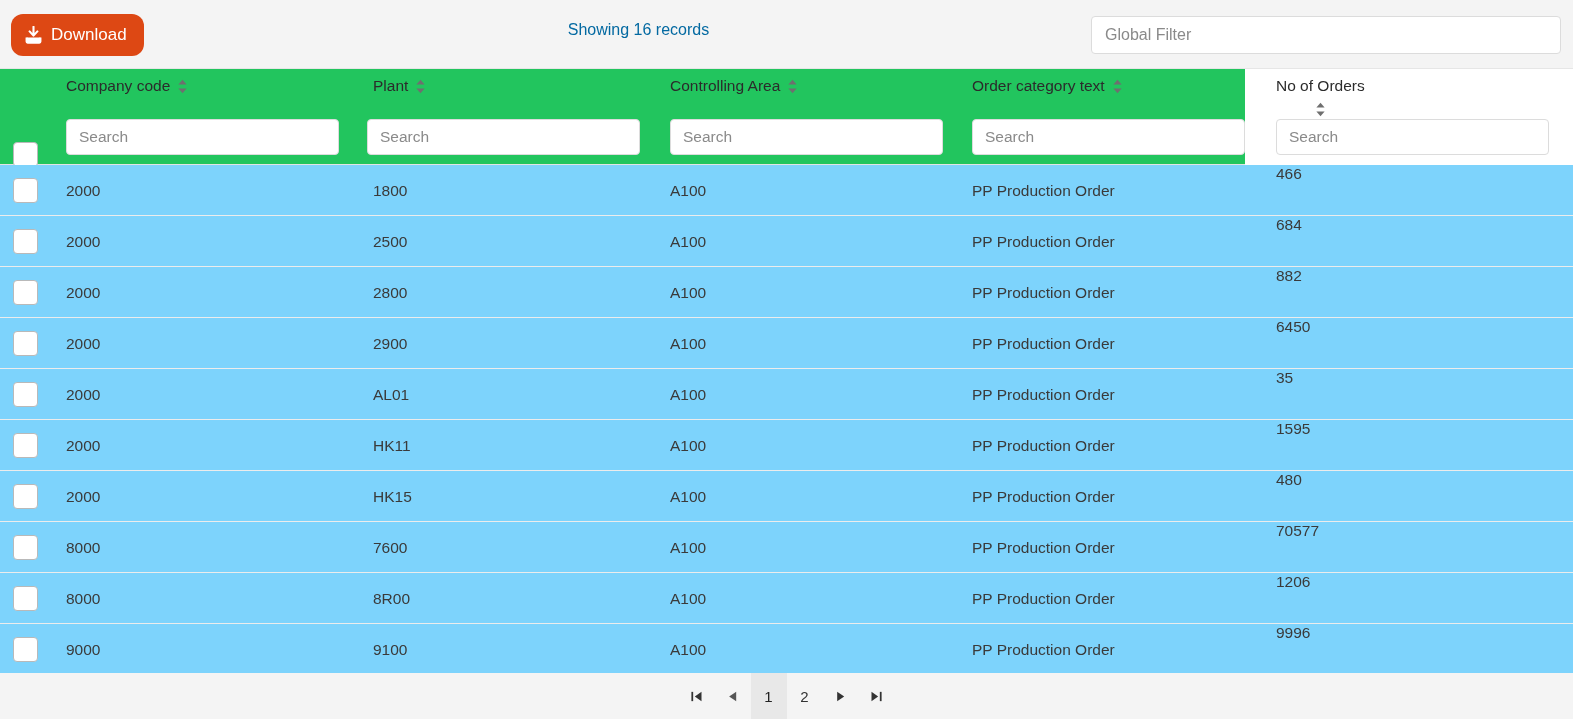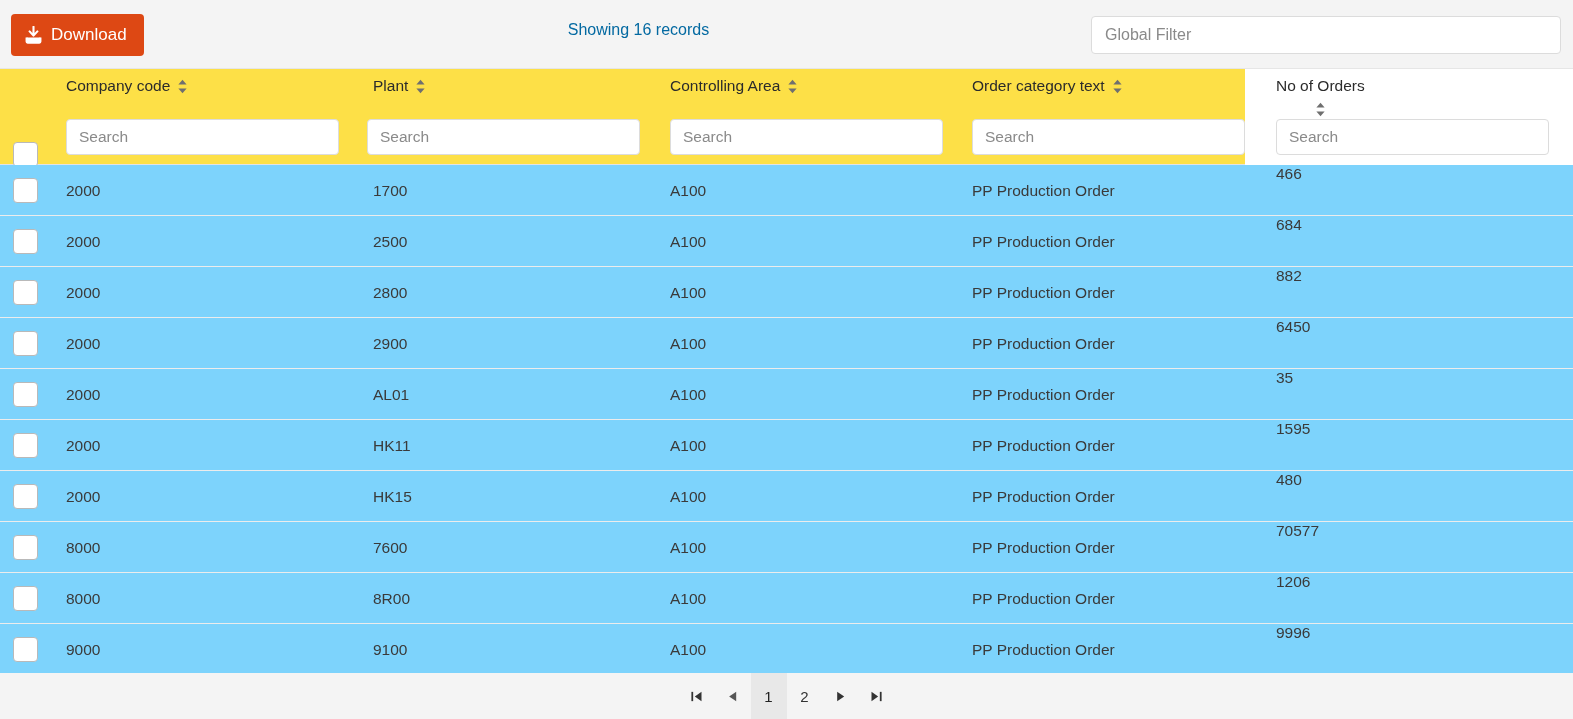--- a/index.html
+++ b/index.html
@@ -35,21 +35,21 @@
     position: absolute;
     left: 11px;
     top: 14px;
     height: 42px;
     padding: 0 17px 0 14px;
     display: flex;
     align-items: center;
     gap: 9px;
     background: #dd4814;
     border: none;
-    border-radius: 4px;
+    border-radius: 12px;
     color: #ffffff;
     font-size: 17px;
     font-family: "Liberation Sans", sans-serif;
     cursor: pointer;
     white-space: nowrap;
   }
   .download-btn .dl-icon {
     display: inline-flex;
     width: 17px;
     height: 18px;
@@ -83,21 +83,21 @@
     outline: none;
   }
   .global-filter::placeholder { color: #8a8a8a; opacity: 1; }
 
   
   .table-head {
     position: absolute;
     left: 0; top: 69px;
     width: 1245px;
     height: 96px;
-    background: #fde047;
+    background: #22c55e;
     border-bottom: 1px solid #e3e3e3;
   }
 
   .th {
     position: absolute;
     top: 8px;
     display: flex;
     align-items: center;
     gap: 7px;
     font-size: 15.5px;
@@ -283,21 +283,21 @@
     <input class="col-search w1" type="text" placeholder="Search" style="">
     <input class="col-search w2" type="text" placeholder="Search" style="">
     <input class="col-search w3" type="text" placeholder="Search" style="">
     <input class="col-search w4" type="text" placeholder="Search" style="">
   </div>
 
   <div class="tbody" id="tbody">
       <div class="row">
         <input type="checkbox" class="chk chk-row" style="">
         <div class="cell c0">2000</div>
-        <div class="cell c1">1700</div>
+        <div class="cell c1">1800</div>
         <div class="cell c2">A100</div>
         <div class="cell c3">PP Production Order</div>
         <div class="cell c4">466</div>
       </div>
       <div class="row">
         <input type="checkbox" class="chk chk-row" style="">
         <div class="cell c0">2000</div>
         <div class="cell c1">2500</div>
         <div class="cell c2">A100</div>
         <div class="cell c3">PP Production Order</div>

